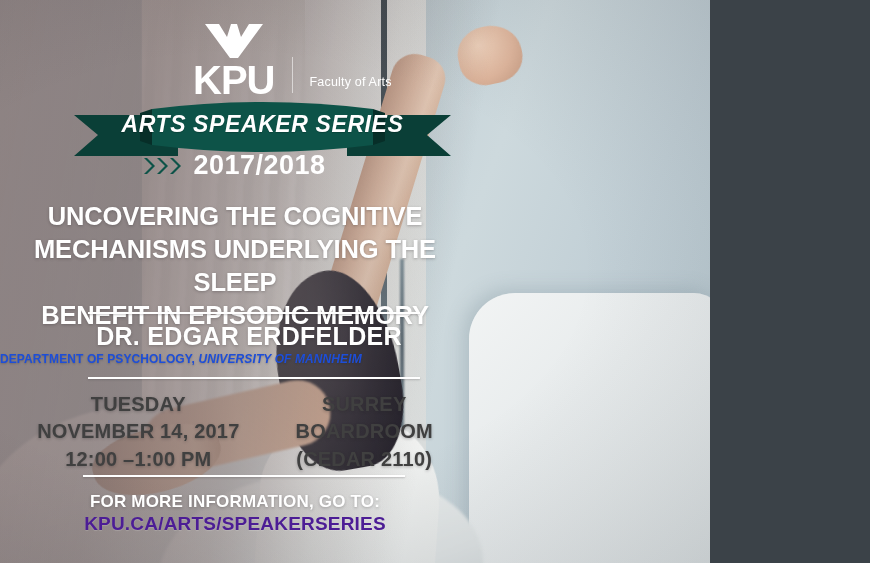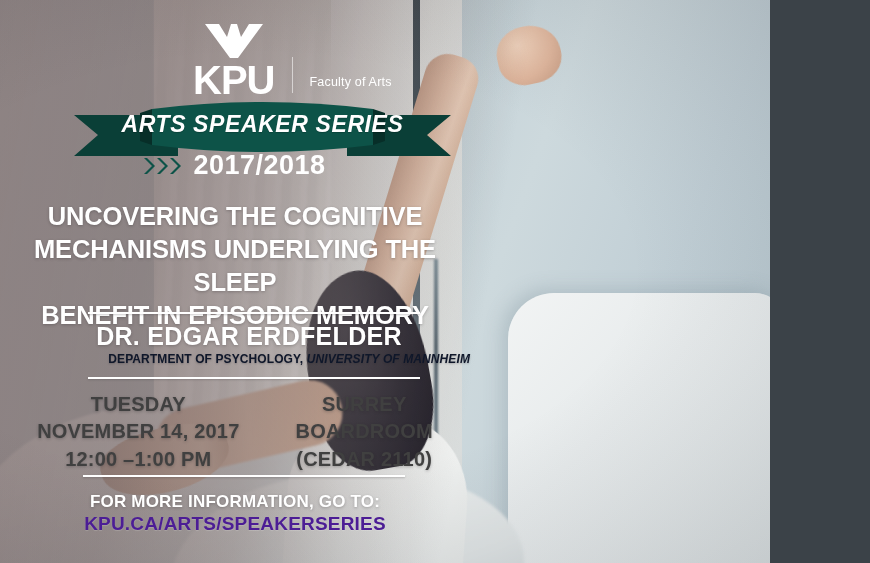--- a/index.html
+++ b/index.html
@@ -6,21 +6,21 @@
   * { margin:0; padding:0; box-sizing:border-box; }
   html, body {
     width:870px; height:563px;
     background:#3b4248;
     font-family:"Liberation Sans", sans-serif;
     overflow:hidden;
   }
 
   .poster {
     position:relative;
-    width:770px; height:563px;
+    width:710px; height:563px;
     overflow:hidden;
     background:#b7bfc4;
   }
 
   
   .photo { position:absolute; inset:0; overflow:hidden; }
 
   
   .wall-right {
     position:absolute; left:58%; top:0; width:42%; height:100%;
@@ -218,21 +218,21 @@
 
   
   .speaker-name {
     position:absolute; left:14px; top:322px; width:470px;
     text-align:center; color:#ffffff;
     font-size:25px; font-weight:bold; letter-spacing:.3px;
     text-shadow:0 1px 3px rgba(40,35,40,.28);
   }
   .speaker-affil {
     position:absolute; left:0; top:352px; width:470px;
-    text-align:right; color:#0f172a;
+    text-align:left; color:#1d4ed8;
     font-size:12px; font-weight:bold; letter-spacing:.1px;
     text-shadow:0 1px 2px rgba(40,35,40,.28);
   }
   .speaker-affil em { font-style:italic; }
 
   
   .details {
     position:absolute; left:0; top:392px; width:470px;
     display:flex; justify-content:center; gap:56px;
     color:#404040; text-align:center;

